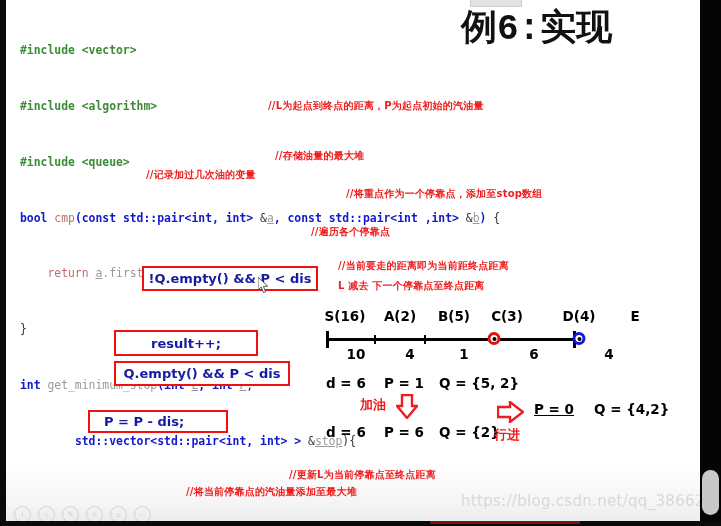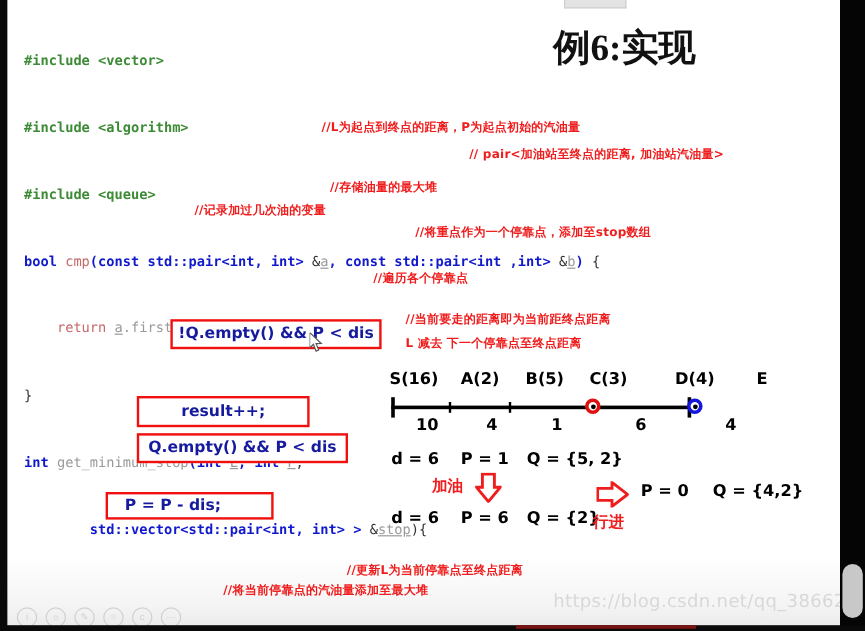--- a/index.html
+++ b/index.html
@@ -7,22 +7,22 @@
   #stage{position:relative;width:721px;height:526px;background:#000;overflow:hidden;}
 
   
   #slide{position:absolute;left:6px;top:0;width:694px;height:526px;
          background:linear-gradient(to bottom,#ffffff 0%,#ffffff 88%,#f4f4f4 96%,#e9e9e9 100%);}
   
   #leftbar{position:absolute;left:0;top:0;width:6px;height:526px;background:#0a0a0a;}
   #rightbar{position:absolute;left:700px;top:0;width:21px;height:526px;background:#050505;}
 
   
-  #title{position:absolute;left:455px;top:19px;font-family:Liberation Serif, serif;
-         font-size:31px;font-weight:700;color:#111;letter-spacing:0px;white-space:nowrap;}
+  #title{position:absolute;left:455px;top:3px;font-family:Liberation Mono, monospace;
+         font-size:36px;font-weight:700;color:#111;letter-spacing:0px;white-space:nowrap;}
 
   
   #tabartifact{position:absolute;left:464px;top:0px;width:50px;height:6px;background:#e3e3e3;border:1px solid #cfcfcf;border-top:none;}
 
   
   #code{position:absolute;left:14px;top:4px;width:680px;
         font-family:"DejaVu Sans Mono","Liberation Mono",monospace;
         font-size:11.4px;line-height:18.6px;white-space:pre;color:#333;}
   .ln{position:relative;height:18.6px;white-space:pre;}
   .kw{color:#1119cc;font-weight:700;}
@@ -119,23 +119,22 @@
       
       
       
       
       
     </div>
 
     <div id="title">例6:实现</div>
 
     <div class="anno" style="left:262px;top:99px;">//L为起点到终点的距离，P为起点初始的汽油量</div>
-    <div class="anno" style="left:385px;top:122px;">// pair&lt;加油站至终点的距离, 加油站汽油量&gt;</div>
     <div class="anno" style="left:269px;top:149px;">//存储油量的最大堆</div>
-    <div class="anno" style="left:156px;top:168px;">//记录加过几次油的变量</div>
+    <div class="anno" style="left:140px;top:168px;">//记录加过几次油的变量</div>
     <div class="anno" style="left:340px;top:187px;">//将重点作为一个停靠点，添加至stop数组</div>
     <div class="anno" style="left:305px;top:225px;">//遍历各个停靠点</div>
     <div class="anno" style="left:332px;top:259px;">//当前要走的距离即为当前距终点距离</div>
     <div class="anno" style="left:332px;top:279px;">L 减去 下一个停靠点至终点距离</div>
     <div class="anno" style="left:283px;top:468px;">//更新L为当前停靠点至终点距离</div>
     <div class="anno" style="left:180px;top:485px;">//将当前停靠点的汽油量添加至最大堆</div>
 
     <div class="hl" style="left:136px;top:266px;width:172px;height:21px;">!Q.empty() &amp;&amp; P &lt; dis</div>
     <div class="hl" style="left:108px;top:330px;width:140px;height:22px;">result++;</div>
     <div class="hl" style="left:108px;top:361px;width:172px;height:21px;">Q.empty() &amp;&amp; P &lt; dis</div>
@@ -184,21 +183,21 @@
       <div class="state" style="left:90px;top:122px;">P = 6</div>
       <div class="state" style="left:145px;top:122px;">Q = {2}</div>
 
       <div class="arrow-right" style="left:203px;top:99px;">
         <svg width="27" height="22" viewBox="0 0 27 22">
           <polygon points="1,6 13,6 13,1 26,11 13,21 13,16 1,16" fill="#ffffff" stroke="#ef1d1d" stroke-width="2.4" stroke-linejoin="miter"></polygon>
         </svg>
       </div>
       <div class="redtxt" style="left:200px;top:124px;">行进</div>
 
-      <div class="state" style="left:240px;top:99px;">P = 0</div>
+      <div class="state" style="left:240px;top:99px;text-decoration:underline;">P = 0</div>
       <div class="state" style="left:300px;top:99px;">Q = {4,2}</div>
     </div>
 
     <div id="watermark">https://blog.csdn.net/qq_38662930</div>
 
     <div id="controls">
       <div class="ctl">i</div>
       <div class="ctl">☼</div>
       <div class="ctl">✎</div>
       <div class="ctl">⌾</div>

